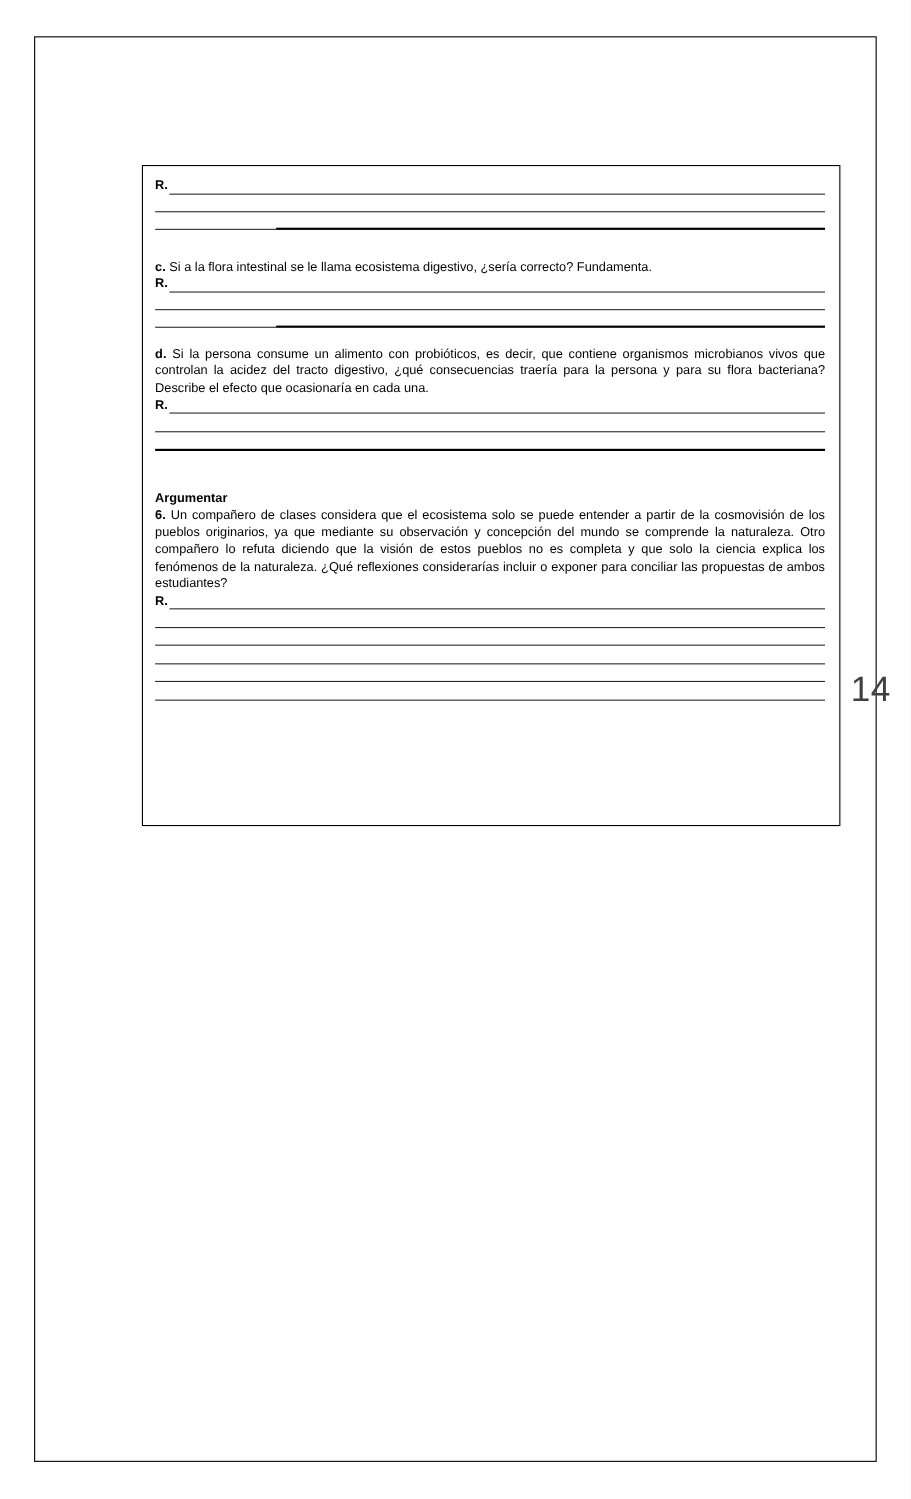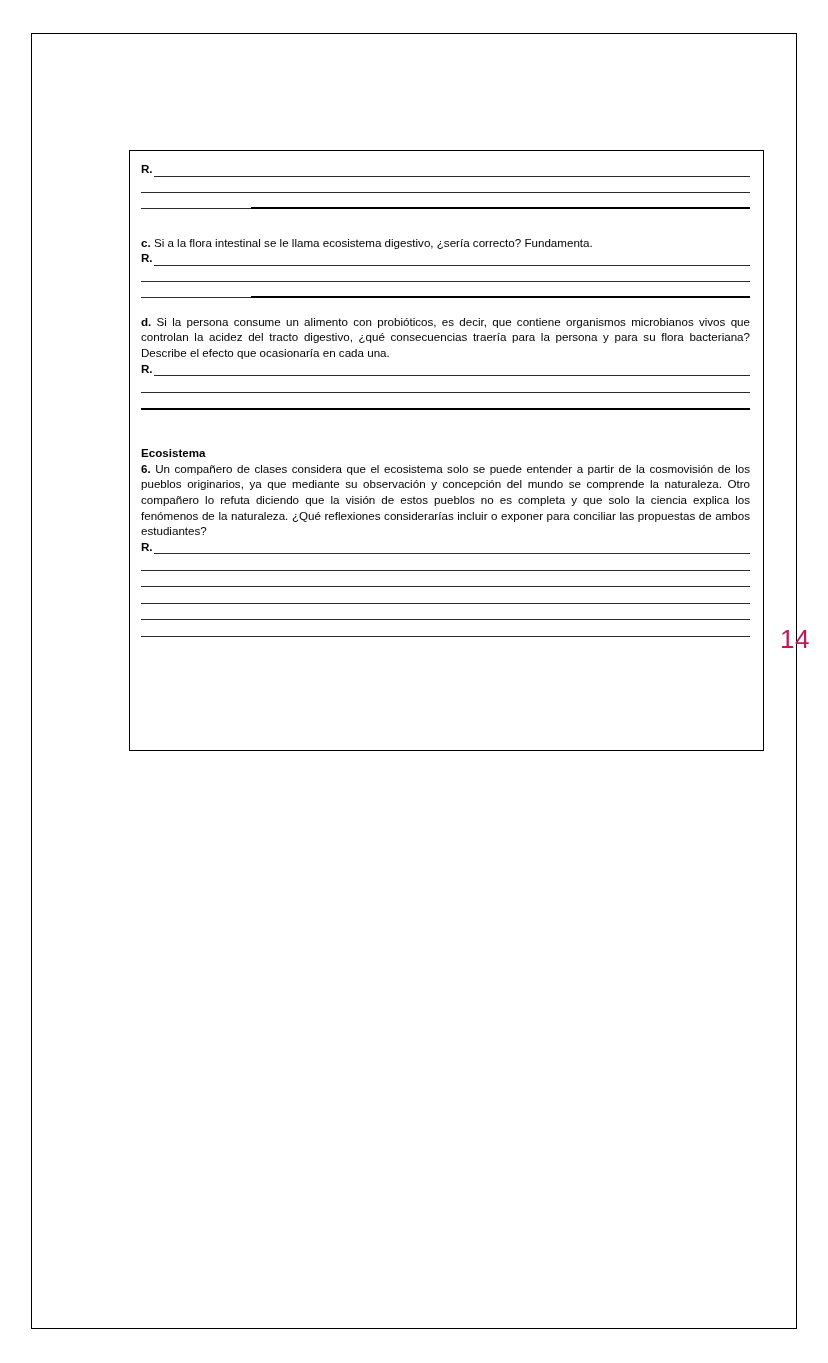--- a/index.html
+++ b/index.html
@@ -97,23 +97,23 @@
   }
   .split-row .seg-b {
     flex: 1 1 auto;
     border-bottom: 2px solid #000000;
     height: 14px;
   }
   
   .page-number {
     position: absolute;
     right: 18px;
-    top: 624px;
-    font-size: 26px;
-    color: #be185d;
+    top: 608px;
+    font-size: 32px;
+    color: #404040;
     font-family: "Liberation Sans", sans-serif;
     letter-spacing: 0.5px;
   }
 </style>
 </head>
 <body>
 
 <div id="page">
 
   <div class="page-frame">
@@ -157,21 +157,21 @@
           <span class="r-label">R.</span>
           <span class="rule"></span>
         </div>
         <div class="rule-row"></div>
         <div class="rule-row thick"></div>
       </div>
 
       <div class="spacer-lg"></div>
       <div class="spacer-sm"></div>
 
-      <p class="bold-line">Ecosistema</p>
+      <p class="bold-line">Argumentar</p>
 
       <p class="para"><b>6.</b><span> Un compañero de clases considera que el ecosistema solo se puede entender a partir de la cosmovisión de los pueblos originarios, ya que mediante su observación y concepción del mundo se comprende la naturaleza. Otro compañero lo refuta diciendo que la visión de estos pueblos no es completa y que solo la ciencia explica los fenómenos de la naturaleza. ¿Qué reflexiones considerarías incluir o exponer para conciliar las propuestas de ambos estudiantes?</span></p>
 
       <div class="answer-block">
         <div class="r-row">
           <span class="r-label">R.</span>
           <span class="rule"></span>
         </div>
         <div class="rule-row"></div>
         <div class="rule-row"></div>

